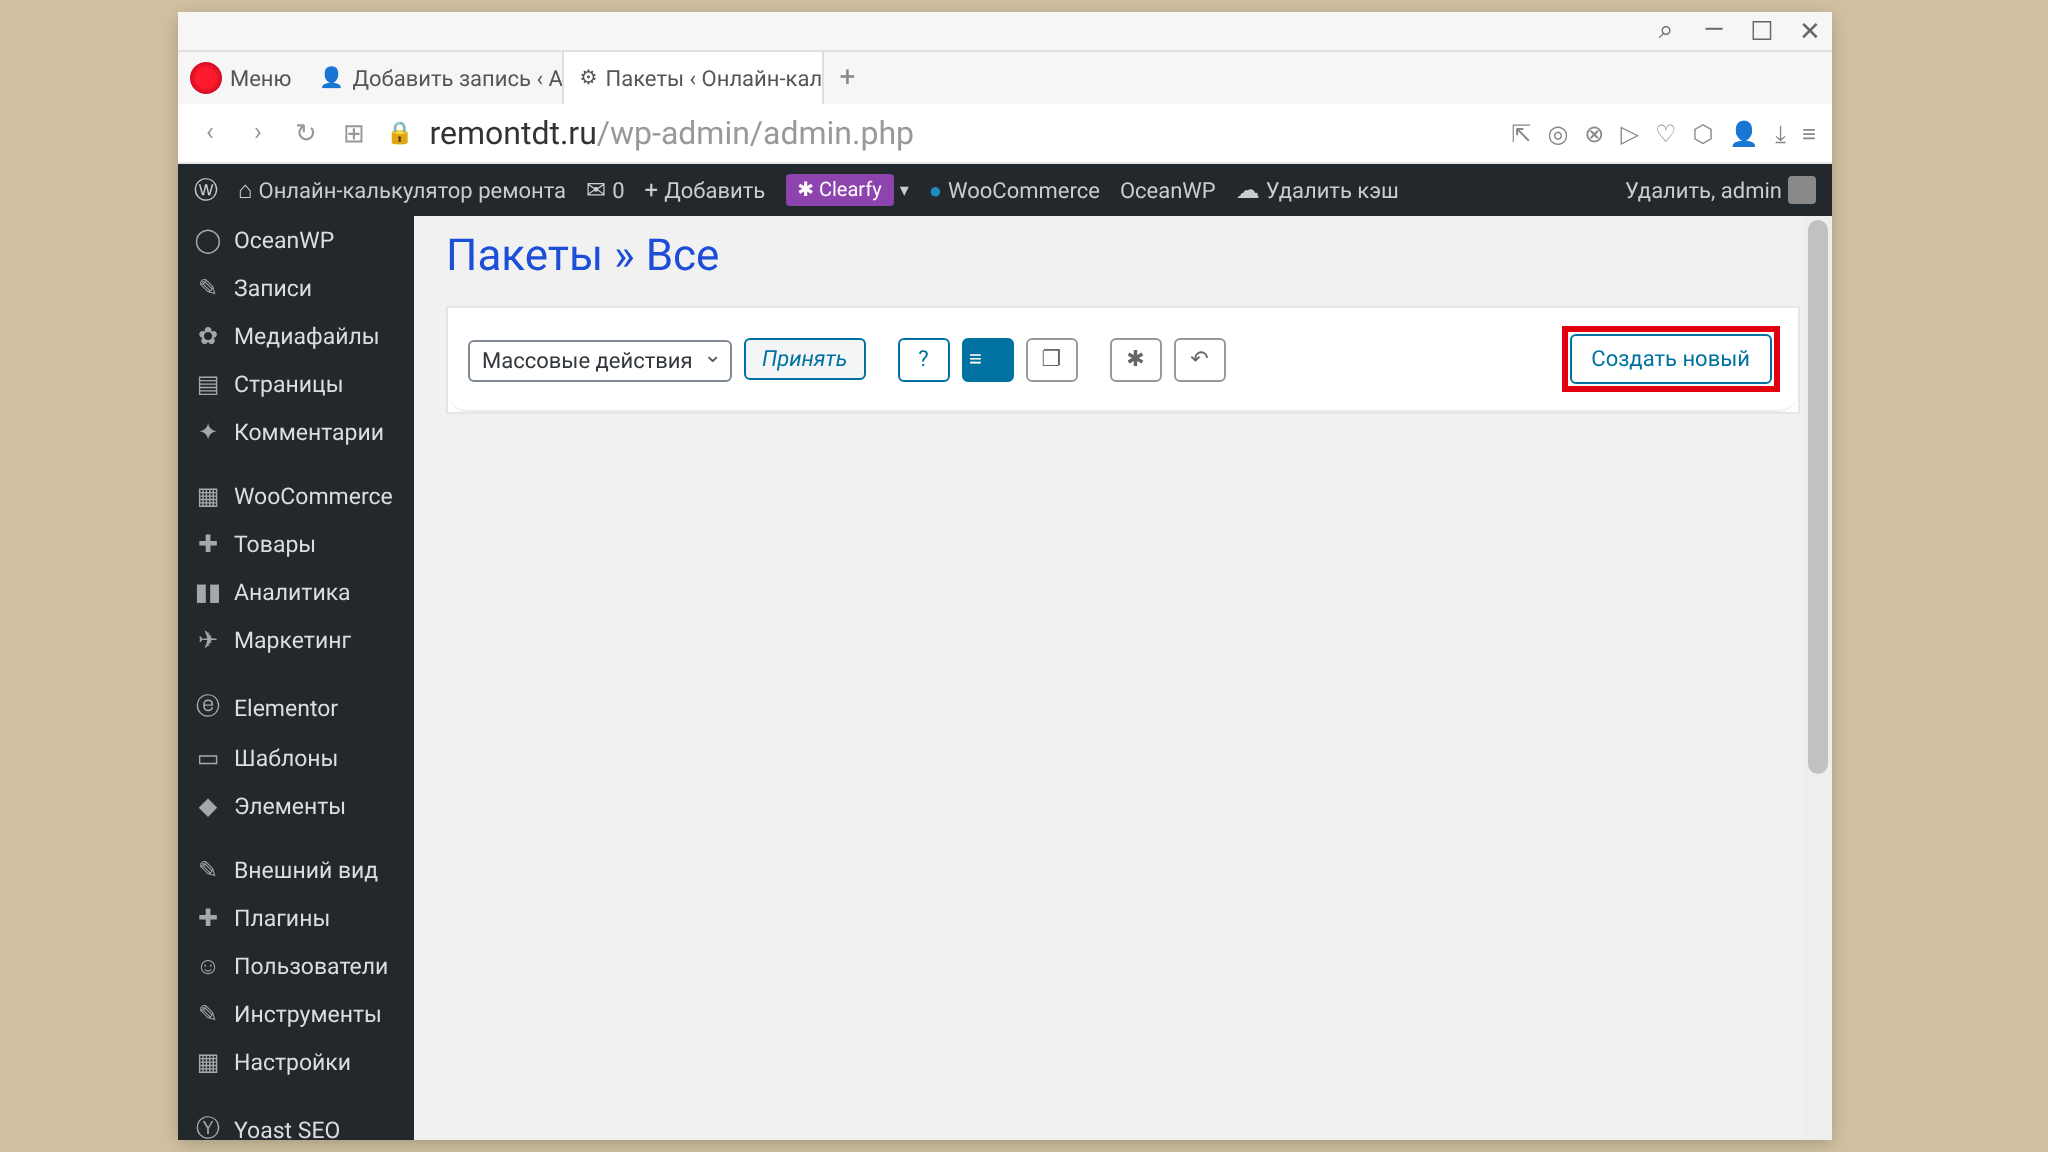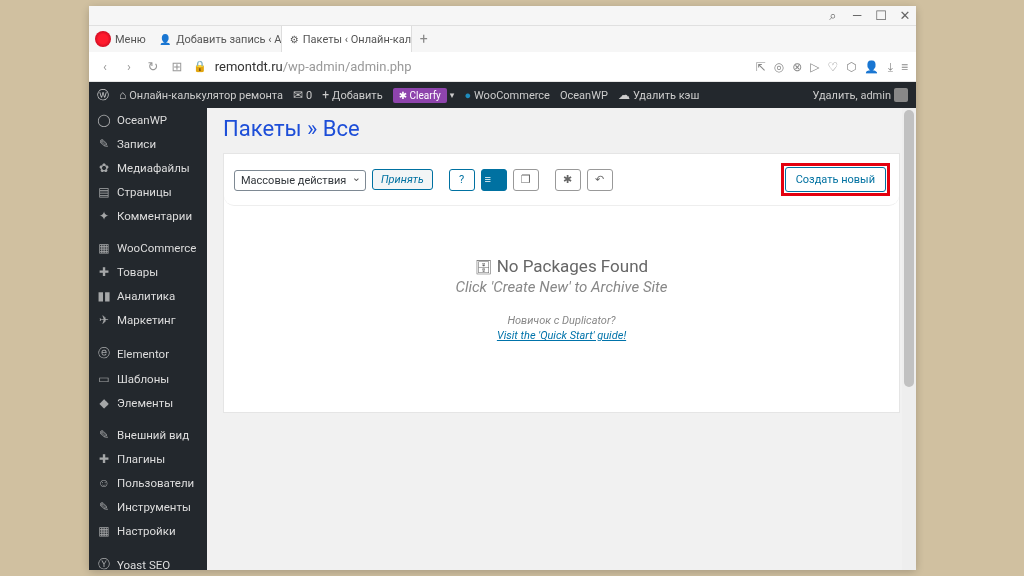--- a/index.html
+++ b/index.html
@@ -13,21 +13,21 @@
 .tab-strip { height: 26px; background: #f6f6f6; display: flex; align-items: stretch; padding-left: 4px; }
 .opera { width: 16px; height: 16px; margin: 5px 4px 0 2px; background: radial-gradient(circle, #ff1b2d 40%, #a70018 100%); border-radius: 50%; }
 .menu-txt { font-size: 11px; color: #555; align-self: center; margin-right: 6px; }
 .tab { display: flex; align-items: center; padding: 0 8px; font-size: 11px; color: #555; border-right: 1px solid #ddd; max-width: 130px; white-space: nowrap; overflow: hidden; gap: 4px; }
 .tab.active { background: #fff; }
 .newtab { align-self: center; color: #888; font-size: 14px; padding: 0 8px; }
 
 .addr-bar { height: 30px; display: flex; align-items: center; padding: 0 8px; border-bottom: 1px solid #e5e5e5; gap: 8px; }
 .nav-ico { color: #999; font-size: 13px; width: 16px; text-align: center; }
 .lock { color: #555; font-size: 11px; }
-.url { font-size: 13px; color: #333; flex: 1; }
+.url { font-size: 16px; color: #333; flex: 1; }
 .url .path { color: #999; }
 .addr-right { display: flex; gap: 8px; align-items: center; }
 .addr-right span { color: #888; font-size: 12px; }
 
 .wp-bar { height: 26px; background: #23282d; display: flex; align-items: center; color: #ccc; font-size: 11px; padding: 0 8px; gap: 10px; }
 .wp-bar .item { display: flex; align-items: center; gap: 3px; white-space: nowrap; }
 .wp-bar .fill { flex: 1; }
 .wp-bar .ico { font-size: 12px; }
 .clearfy { background: #8e44ad; color: #fff; padding: 2px 6px; border-radius: 2px; font-size: 10px; }
 
@@ -251,25 +251,19 @@
           <span class="icobtn sel">≡</span>
           <span class="icobtn gray">❐</span>
           <span style="width:4px"></span>
           <span class="icobtn gray">✱</span>
           <span class="icobtn gray">↶</span>
           <div class="tb-fill"></div>
           <span class="create-wrap hl-red">
             <button class="create-btn">Создать новый</button>
           </span>
         </div>
-        <div class="empty">
-          <div class="t1"><span class="aico">🗄</span><span>No Packages Found</span></div>
-          <div class="t2">Click 'Create New' to Archive Site</div>
-          <div class="t3">Новичок с Duplicator?</div>
-          <div class="t4"><a href="#">Visit the 'Quick Start' guide!</a></div>
-        </div>
       </div>
       <div class="scrollbar">
           <div class="thumb"></div>
         </div>
     </div>
   </div>
 </div>
 
 </body></html>

